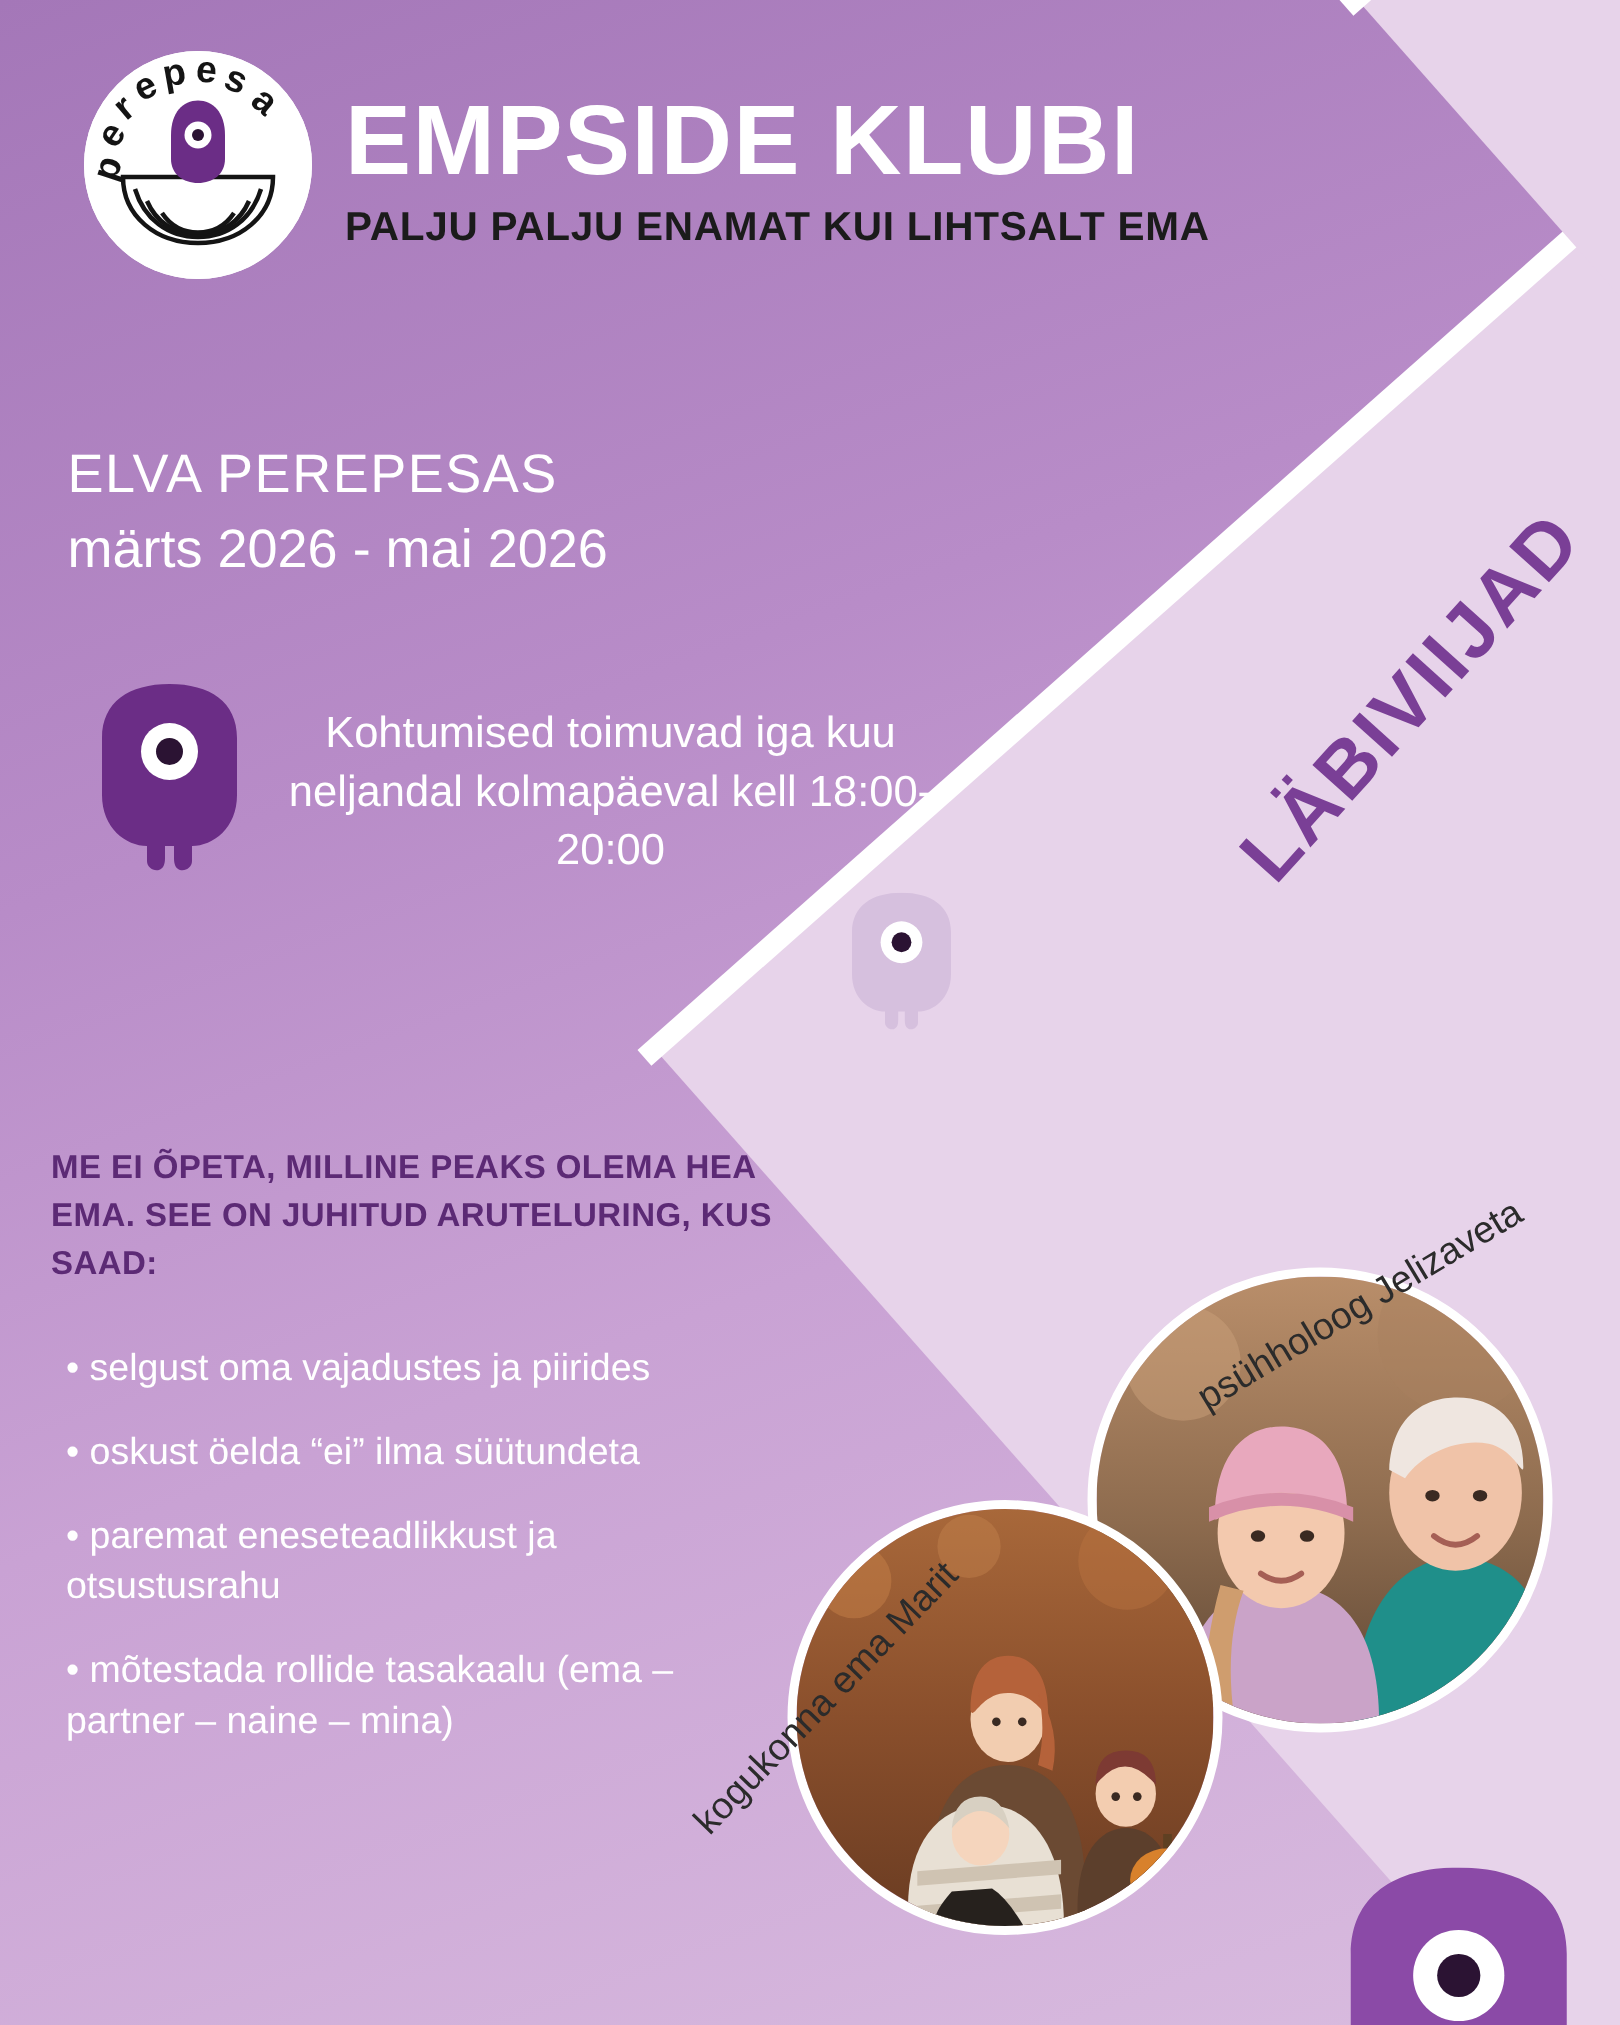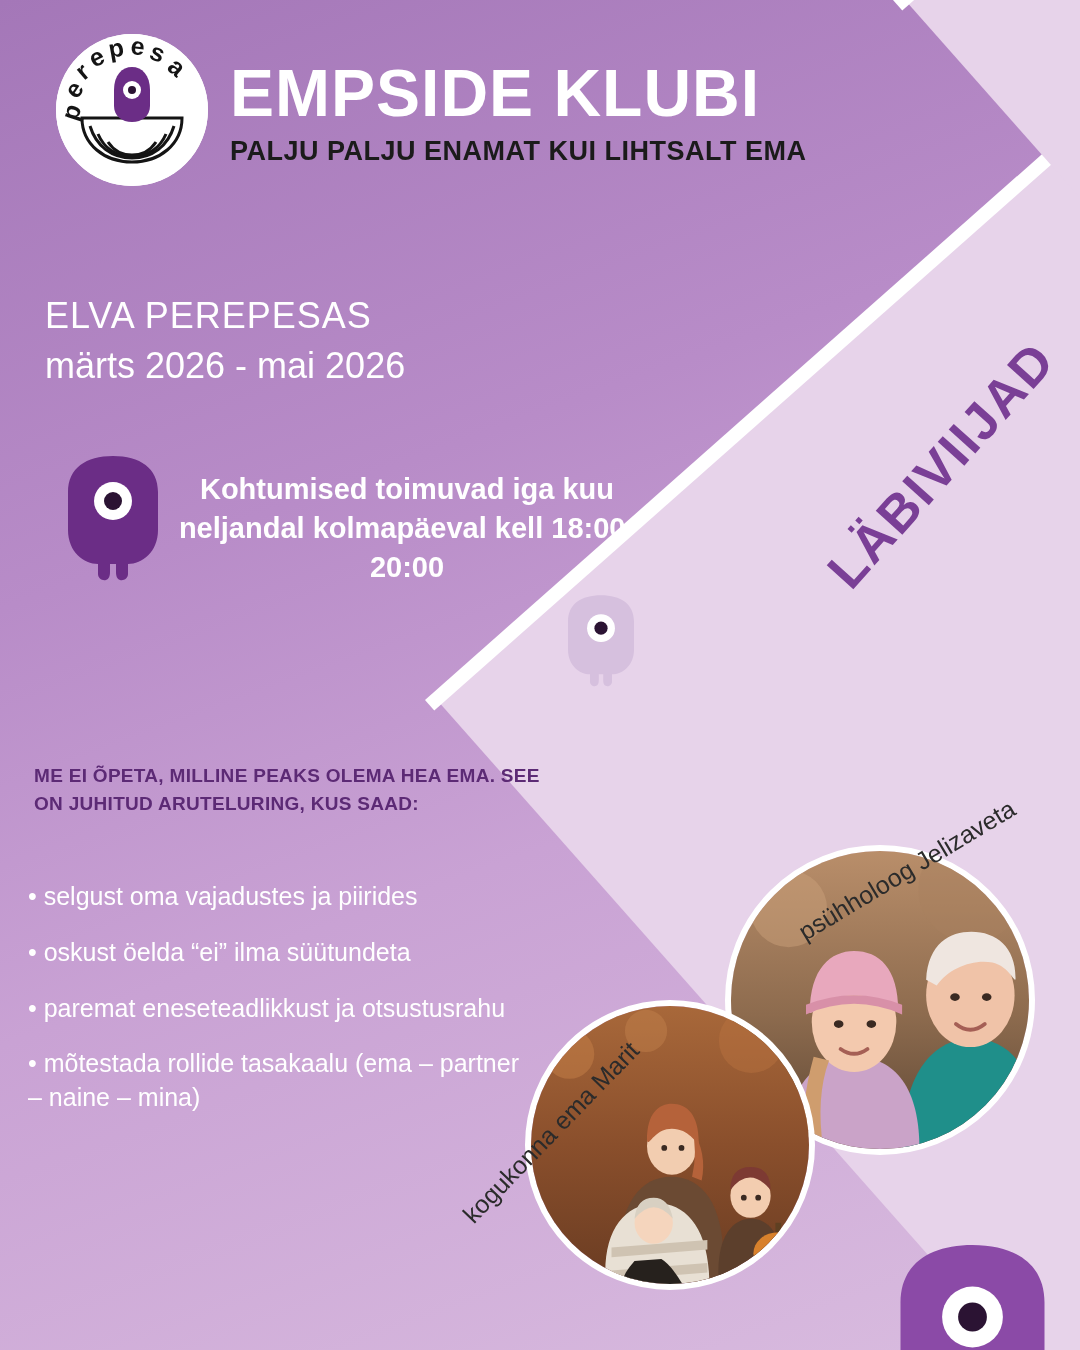--- a/index.html
+++ b/index.html
@@ -127,54 +127,54 @@
     left: 60px;
     top: 452px;
     z-index: 6;
     display: flex;
     align-items: flex-start;
     gap: 22px;
   }
   .schedule-text {
     color: #ffffff;
     font-size: 29px;
-    font-weight: bold;
+    font-weight: normal;
     line-height: 1.35;
     text-align: center;
     padding-top: 18px;
     max-width: 470px;
   }
 
   .body-head {
     position: absolute;
     left: 34px;
     top: 762px;
     width: 520px;
     z-index: 6;
     color: #5c2a75;
-    font-size: 19px;
+    font-size: 22px;
     font-weight: bold;
     line-height: 1.45;
     letter-spacing: 0.3px;
   }
   .bullets {
     position: absolute;
     left: 28px;
     top: 880px;
     width: 500px;
     z-index: 6;
     color: #ffffff;
     font-size: 25px;
     line-height: 1.35;
   }
   .bullets li {
     list-style: none;
     margin: 0 0 22px 0;
   }
-  .bullets ul { margin: 0; padding: 0; }
+  .bullets ul { margin: 16px; padding: 0; }
 
   .labiviijad {
     position: absolute;
     right: 58px;
     top: 330px;
     z-index: 8;
     font-size: 52px;
     font-weight: bold;
     color: #7a3f96;
     letter-spacing: 2px;

